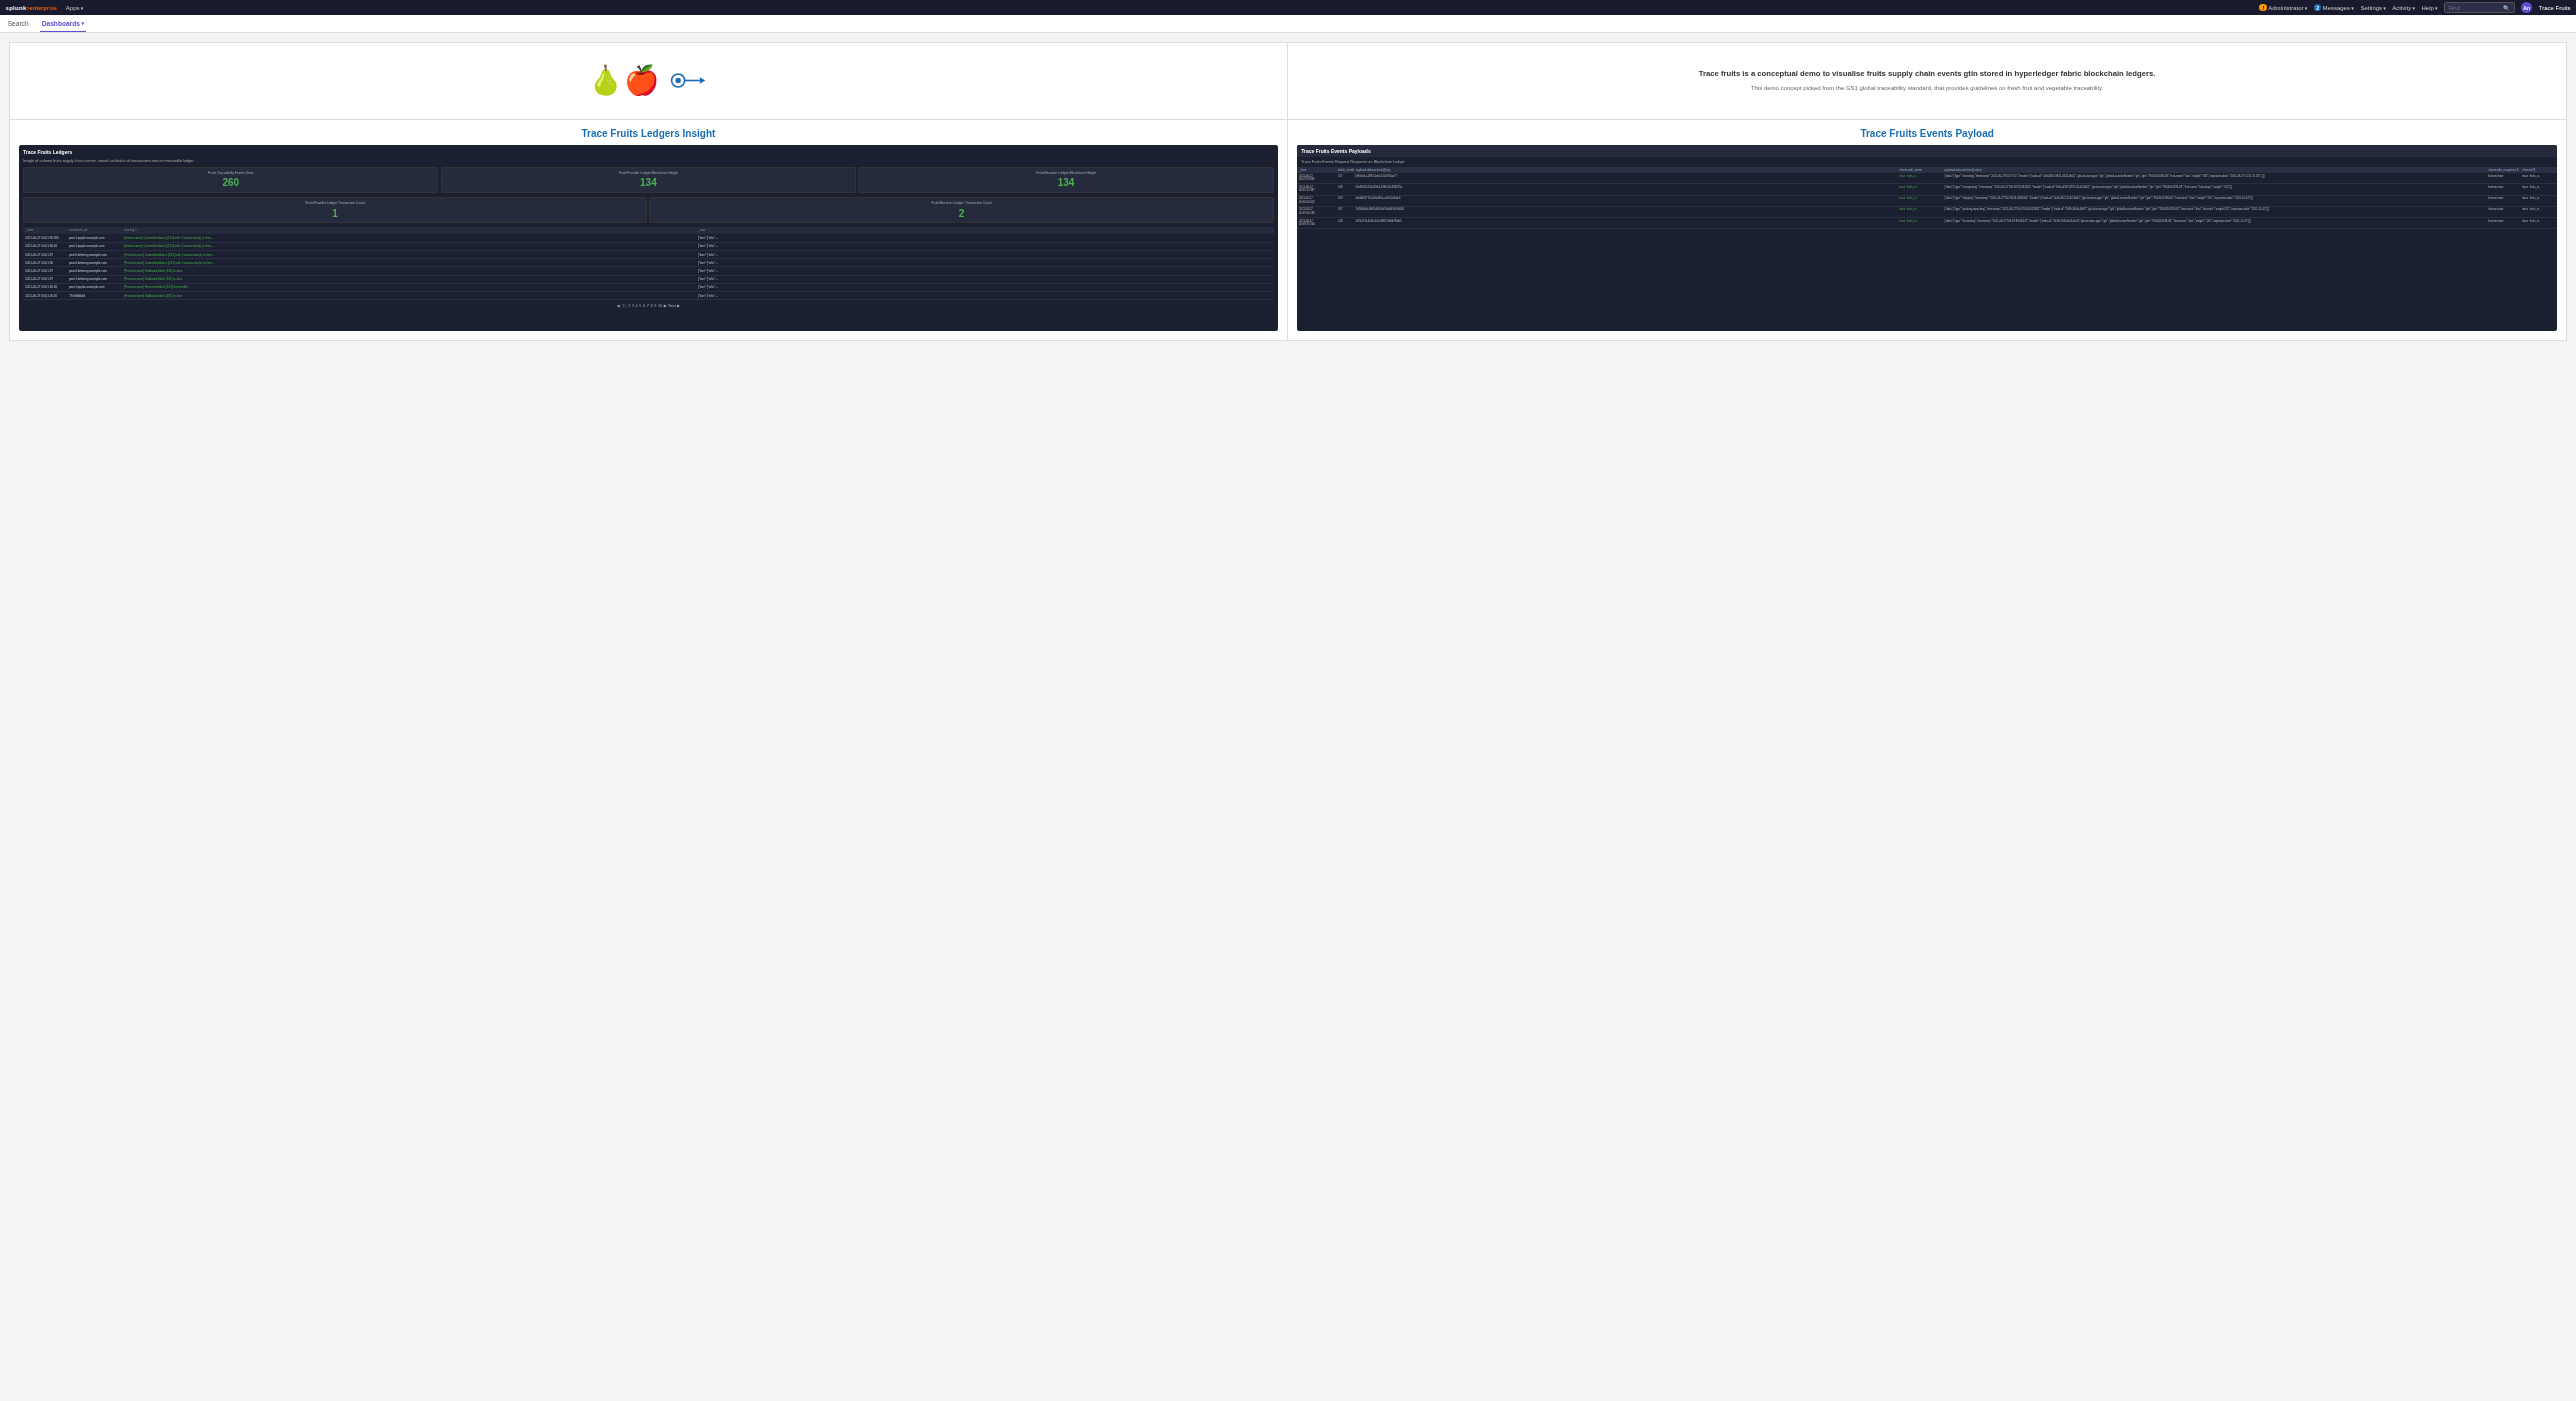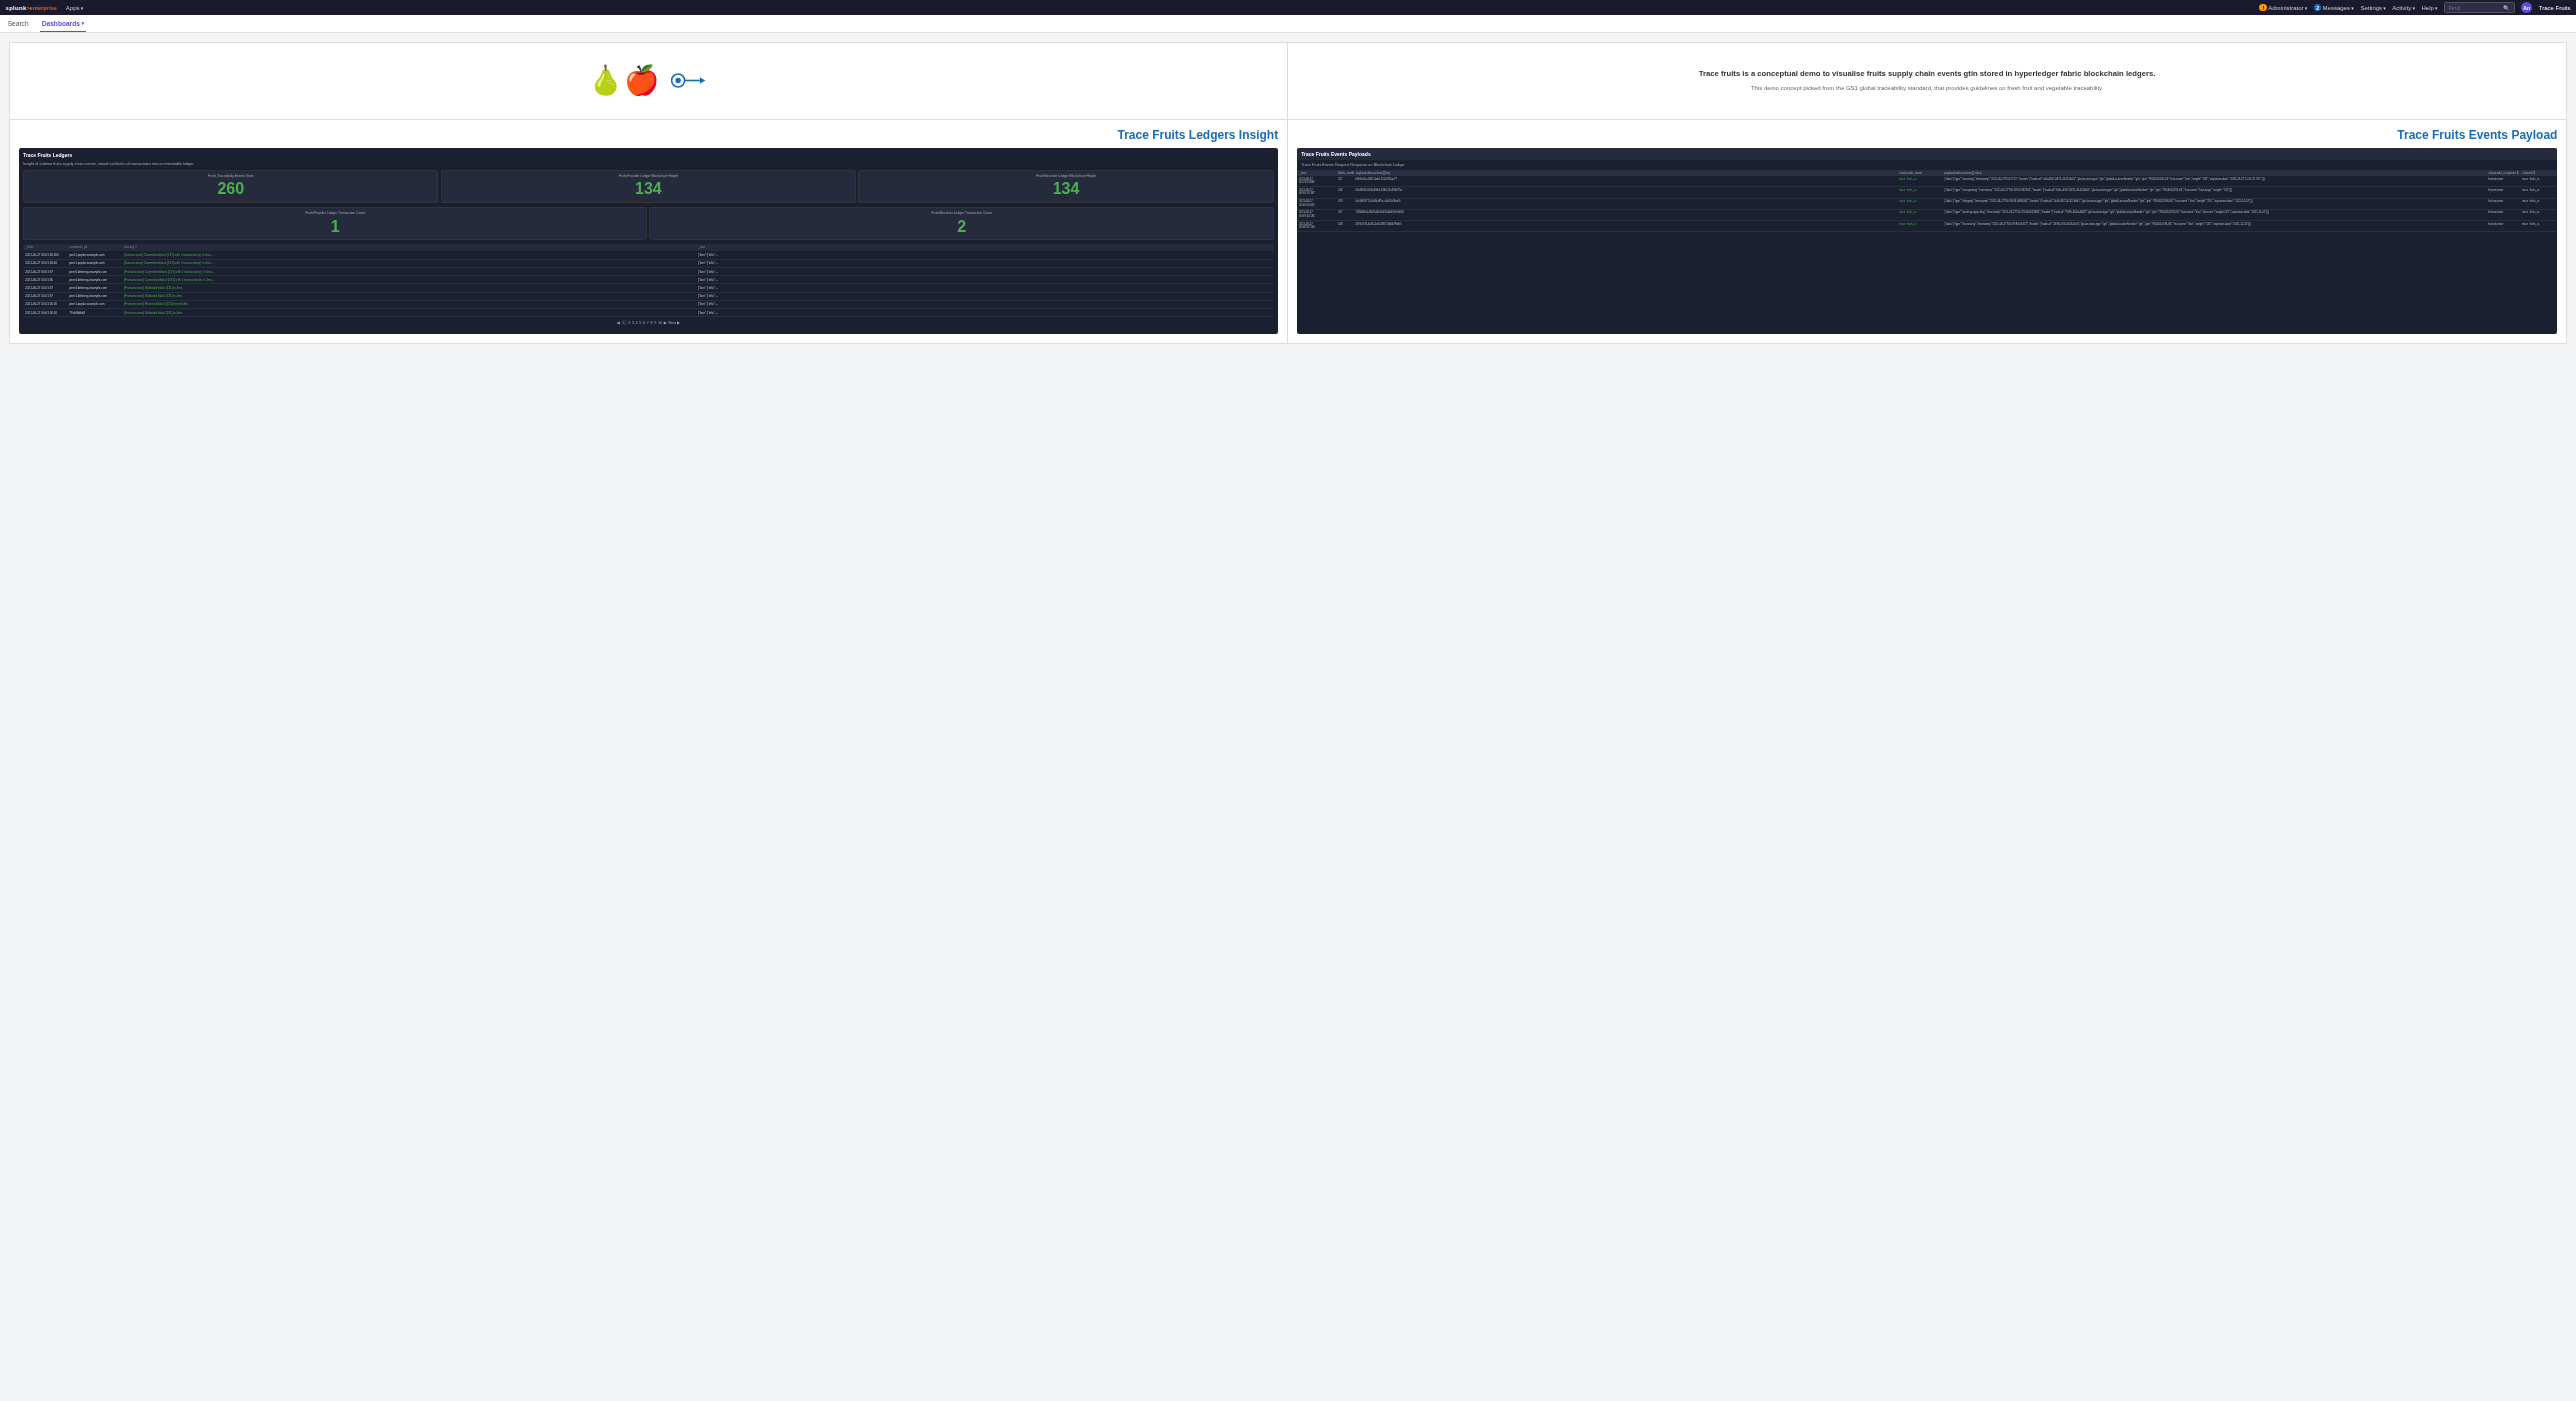--- a/index.html
+++ b/index.html
@@ -201,23 +201,23 @@
 
     
     .panel-section {
       padding: 8.8px;
       border-right: 0.5px solid #ddd;
     }
     .panel-section:last-child {
       border-right: none;
     }
     .panel-title {
-      text-align: right;
+      text-align: center;
       color: #1a6db5;
-      font-size: 12px;
+      font-size: 10px;
       font-weight: bold;
       margin-bottom: 5.5px;
     }
 
     
     .dashboard-mock {
       background: #1b2031;
       border-radius: 2.2px;
       padding: 4.4px;
       min-height: 186px;
@@ -253,21 +253,21 @@
       text-align: center;
       border-radius: 1.1px;
     }
     .mock-stat-label {
       color: #aaa;
       font-size: 3.3px;
       margin-bottom: 2.2px;
     }
     .mock-stat-value {
       color: #4caf50;
-      font-size: 16px;
+      font-size: 10px;
       font-weight: bold;
     }
     .mock-table {
       background: #1b2031;
       width: 100%;
     }
     .mock-table-header {
       display: grid;
       grid-template-columns: 44px 55px 1fr 1fr;
       background: #252b3d;

